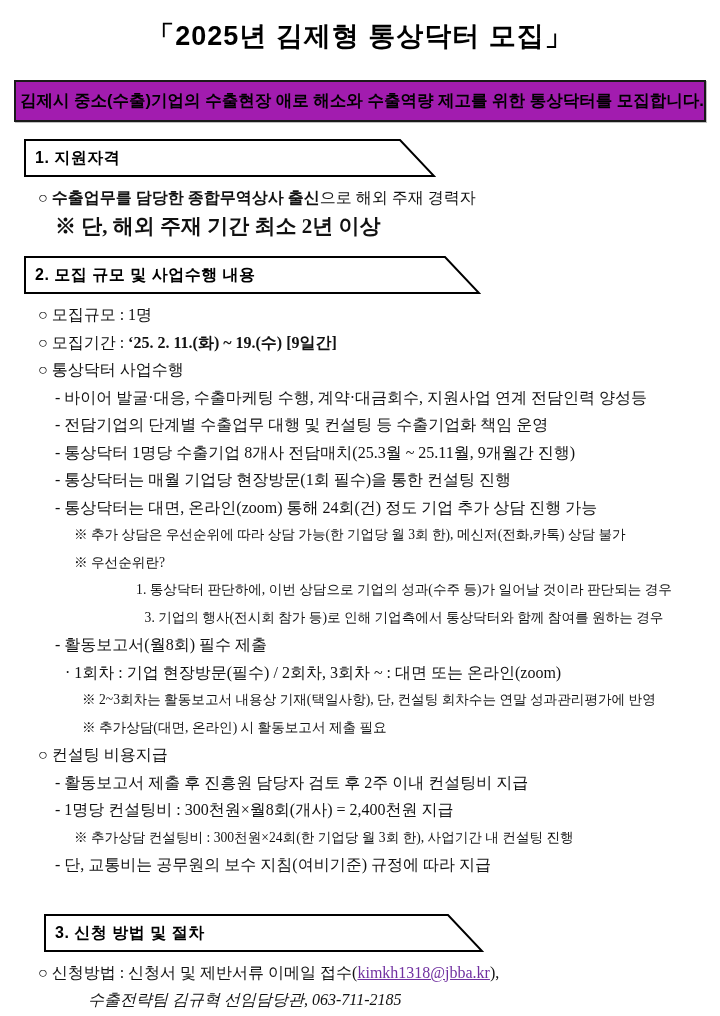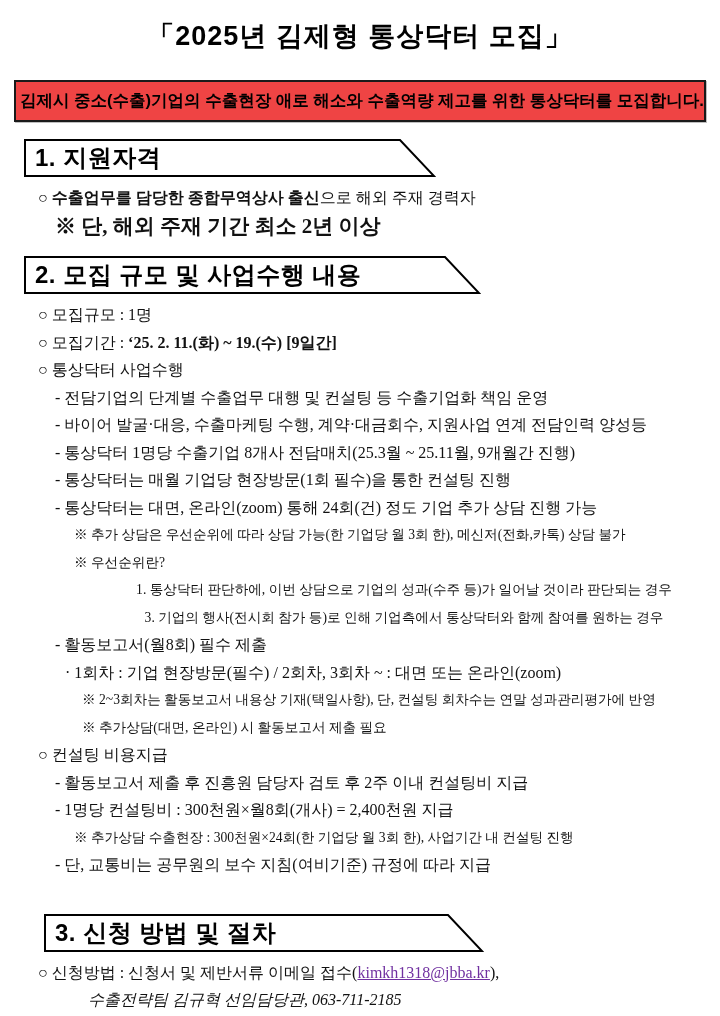--- a/index.html
+++ b/index.html
@@ -11,34 +11,34 @@
 
   
   .doc-title{
     text-align:center;font-family:"Liberation Sans","DejaVu Sans",sans-serif;
     font-weight:bold;font-size:27px;letter-spacing:1px;color:#000;
     height:44px;line-height:44px;
   }
 
   
   .intro-box{
-    margin:22px 14px 0 14px;border:2px solid #1a1a1a;background:#ef4444;
+    margin:22px 14px 0 14px;border:2px solid #1a1a1a;background:#a21caf;
     box-shadow:1px 1px 0 rgba(0,0,0,0.25);
     padding:8px 4px;text-align:center;
     font-family:"Liberation Sans","DejaVu Sans",sans-serif;
     font-weight:bold;font-size:16.5px;color:#000;white-space:nowrap;
   }
 
   
   .sec-header{position:relative;height:38px;margin-left:24px;}
   .sec-header svg{position:absolute;left:0;top:0;}
   .sec-header .hd-text{
     position:relative;z-index:2;padding-left:11px;line-height:37px;
     font-family:"Liberation Sans","DejaVu Sans",sans-serif;
-    font-weight:bold;font-size:24px;color:#000;letter-spacing:0.5px;
+    font-weight:bold;font-size:16px;color:#000;letter-spacing:0.5px;
   }
   .hd1{margin-top:17px;}
   .hd2{margin-top:16px;}
   .hd3{margin-top:35px;margin-left:44px;}
 
   
   .sec-body{margin-top:7px;}
   .line{line-height:27.5px;font-size:16px;white-space:nowrap;color:#111;}
   .s1 .line{line-height:28px;}
   .b{font-weight:bold;}
@@ -81,41 +81,41 @@
       <polygon points="1,1 421,1 455,37 1,37" fill="#ffffff" stroke="#000000" stroke-width="2"></polygon>
     </svg>
     <div class="hd-text">2. 모집 규모 및 사업수행 내용</div>
   </div>
 
   <div class="sec-body">
     <div class="line lv-circle">○ 모집규모 : 1명</div>
     <div class="line lv-circle"><span>○ 모집기간 : </span><span class="b">‘25. 2. 11.(화) ~ 19.(수) [9일간]</span></div>
     <div class="line lv-circle">○ 통상닥터 사업수행</div>
 
+    <div class="line lv-dash">- 바이어 발굴·대응, 수출마케팅 수행, 계약·대금회수, 지원사업 연계 전담인력 양성등</div>
     <div class="line lv-dash">- 전담기업의 단계별 수출업무 대행 및 컨설팅 등 수출기업화 책임 운영</div>
-    <div class="line lv-dash">- 바이어 발굴·대응, 수출마케팅 수행, 계약·대금회수, 지원사업 연계 전담인력 양성등</div>
     <div class="line lv-dash">- 통상닥터 1명당 수출기업 8개사 전담매치(25.3월 ~ 25.11월, 9개월간 진행)</div>
     <div class="line lv-dash">- 통상닥터는 매월 기업당 현장방문(1회 필수)을 통한 컨설팅 진행</div>
     <div class="line lv-dash">- 통상닥터는 대면, 온라인(zoom) 통해 24회(건) 정도 기업 추가 상담 진행 가능</div>
 
     <div class="line lv-note sm">※ 추가 상담은 우선순위에 따라 상담 가능(한 기업당 월 3회 한), 메신저(전화,카톡) 상담 불가</div>
     <div class="line lv-note sm">※ 우선순위란?</div>
 
     <div class="line lv-num sm">1. 통상닥터 판단하에, 이번 상담으로 기업의 성과(수주 등)가 일어날 것이라 판단되는 경우</div>
     <div class="line lv-num sm">3. 기업의 행사(전시회 참가 등)로 인해 기업측에서 통상닥터와 함께 참여를 원하는 경우</div>
 
     <div class="line lv-dash">- 활동보고서(월8회) 필수 제출</div>
     <div class="line lv-dot">· 1회차 : 기업 현장방문(필수) / 2회차, 3회차 ~ : 대면 또는 온라인(zoom)</div>
     <div class="line lv-note2 sm">※ 2~3회차는 활동보고서 내용상 기재(택일사항), 단, 컨설팅 회차수는 연말 성과관리평가에 반영</div>
     <div class="line lv-note2 sm">※ 추가상담(대면, 온라인) 시 활동보고서 제출 필요</div>
 
     <div class="line lv-circle">○ 컨설팅 비용지급</div>
     <div class="line lv-dash">- 활동보고서 제출 후 진흥원 담당자 검토 후 2주 이내 컨설팅비 지급</div>
     <div class="line lv-dash">- 1명당 컨설팅비 : 300천원×월8회(개사) = 2,400천원 지급</div>
-    <div class="line lv-note sm">※ 추가상담 수출현장 : 300천원×24회(한 기업당 월 3회 한), 사업기간 내 컨설팅 진행</div>
+    <div class="line lv-note sm">※ 추가상담 컨설팅비 : 300천원×24회(한 기업당 월 3회 한), 사업기간 내 컨설팅 진행</div>
     <div class="line lv-dash">- 단, 교통비는 공무원의 보수 지침(여비기준) 규정에 따라 지급</div>
   </div>
 
   <div class="sec-header hd3" style="width:440px;">
     <svg width="440" height="38">
       <polygon points="1,1 404,1 438,37 1,37" fill="#ffffff" stroke="#000000" stroke-width="2"></polygon>
     </svg>
     <div class="hd-text">3. 신청 방법 및 절차</div>
   </div>
 

